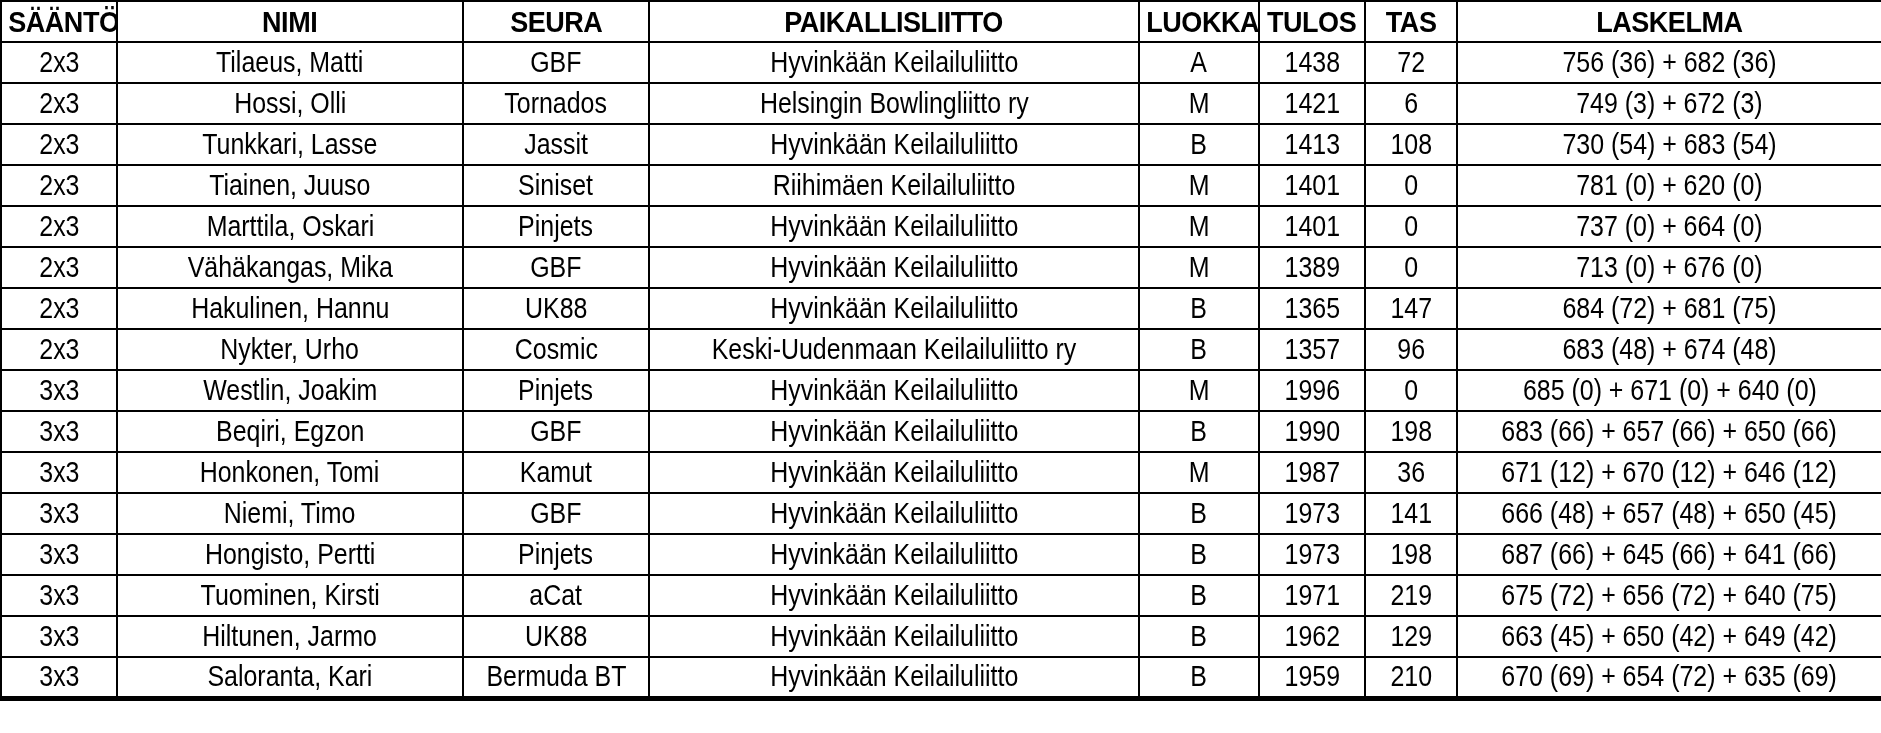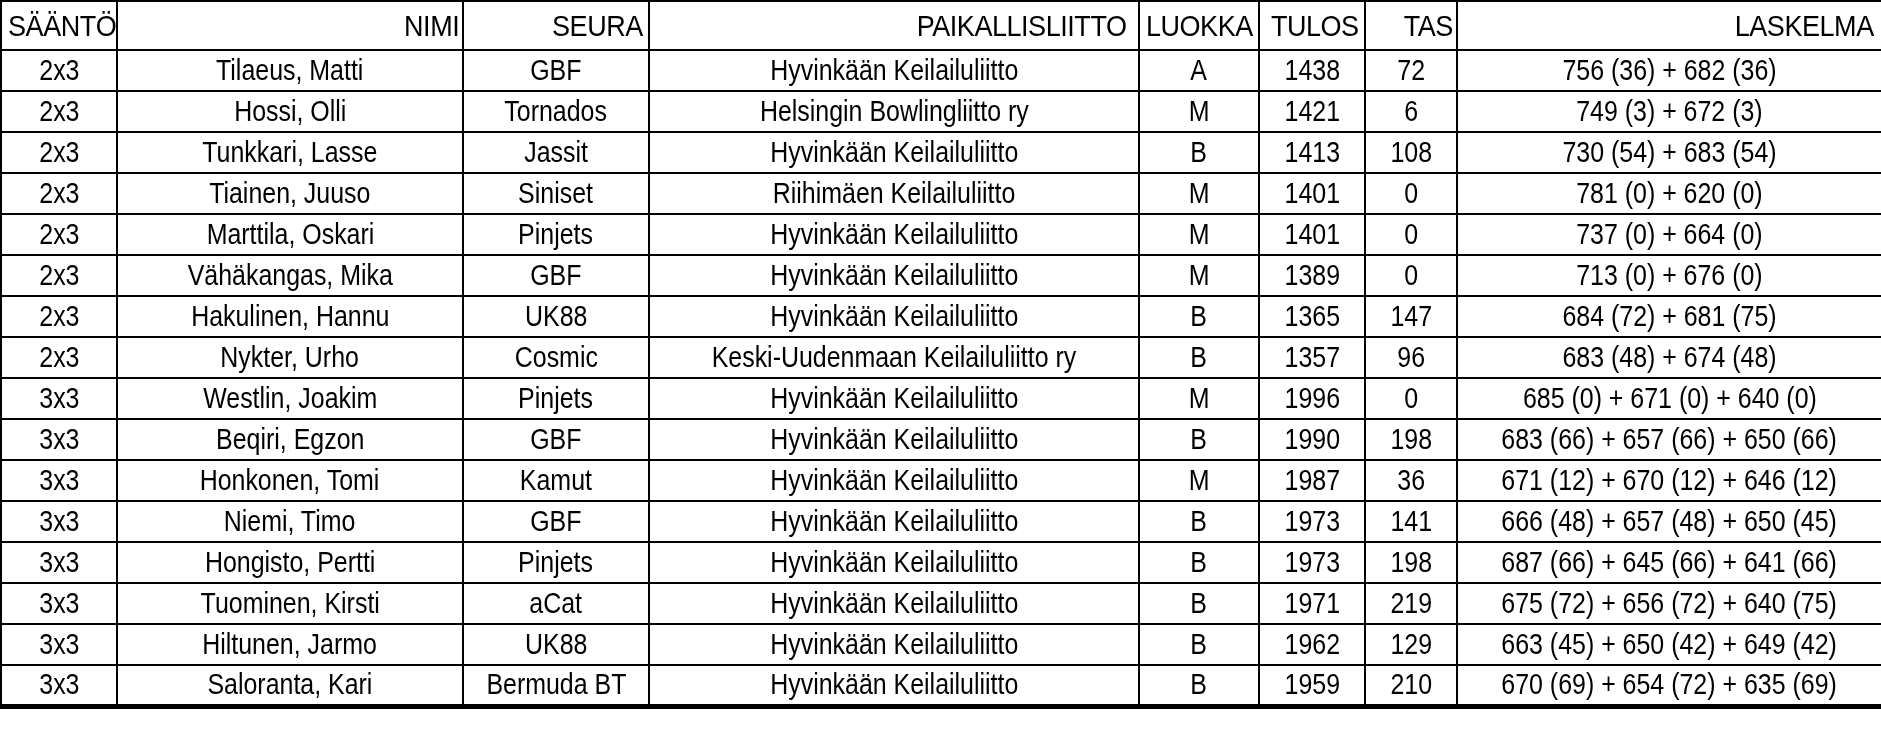--- a/index.html
+++ b/index.html
@@ -20,24 +20,23 @@
     border: 2px solid #000000;
     text-align: center;
     vertical-align: middle;
     padding: 0;
     overflow: hidden;
     white-space: nowrap;
     color: #000000;
     background: #ffffff;
   }
   table.results th {
-    height: 49px;
+    height: 41px;
     font-size: 30px;
-    font-weight: normal;
-    text-align: right;
+    font-weight: bold;
   }
   table.results td {
     height: 41px;
     font-size: 29px;
     font-weight: normal;
   }
   table.results tr:first-child th { border-top-width: 2px; }
   table.results tr:last-child td { border-bottom-width: 5px; }
   
   th .t, td .t {

